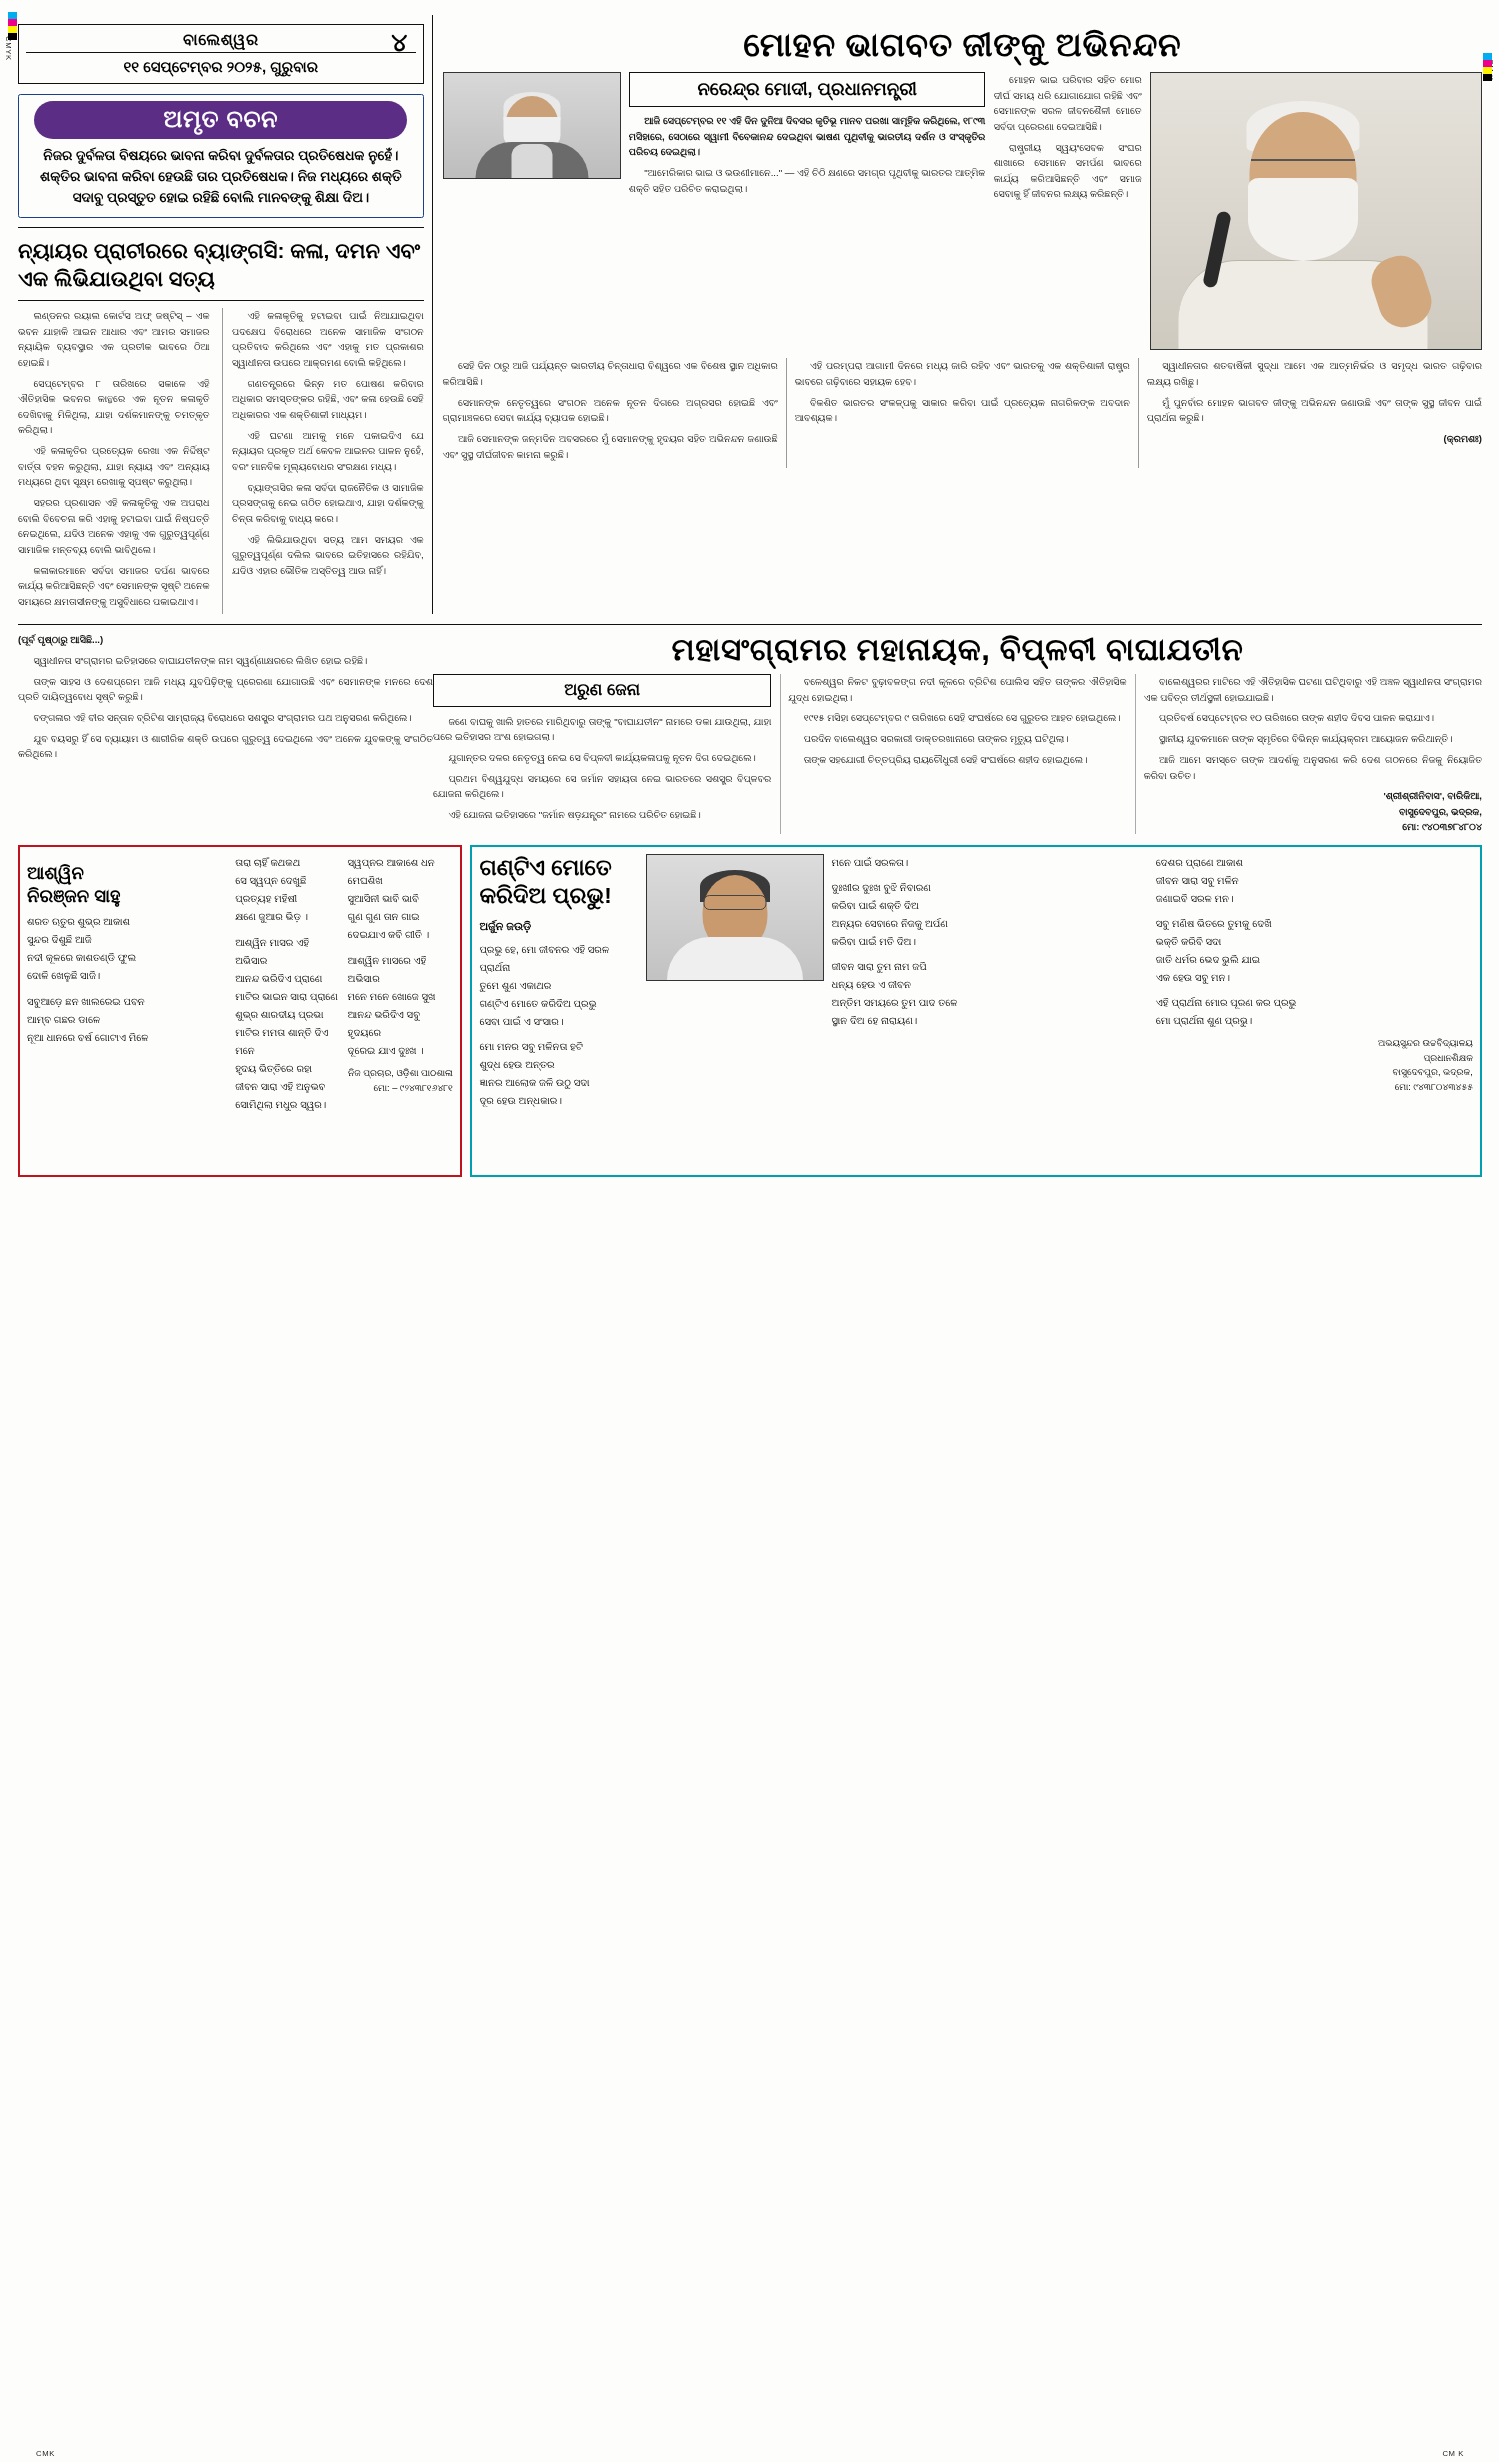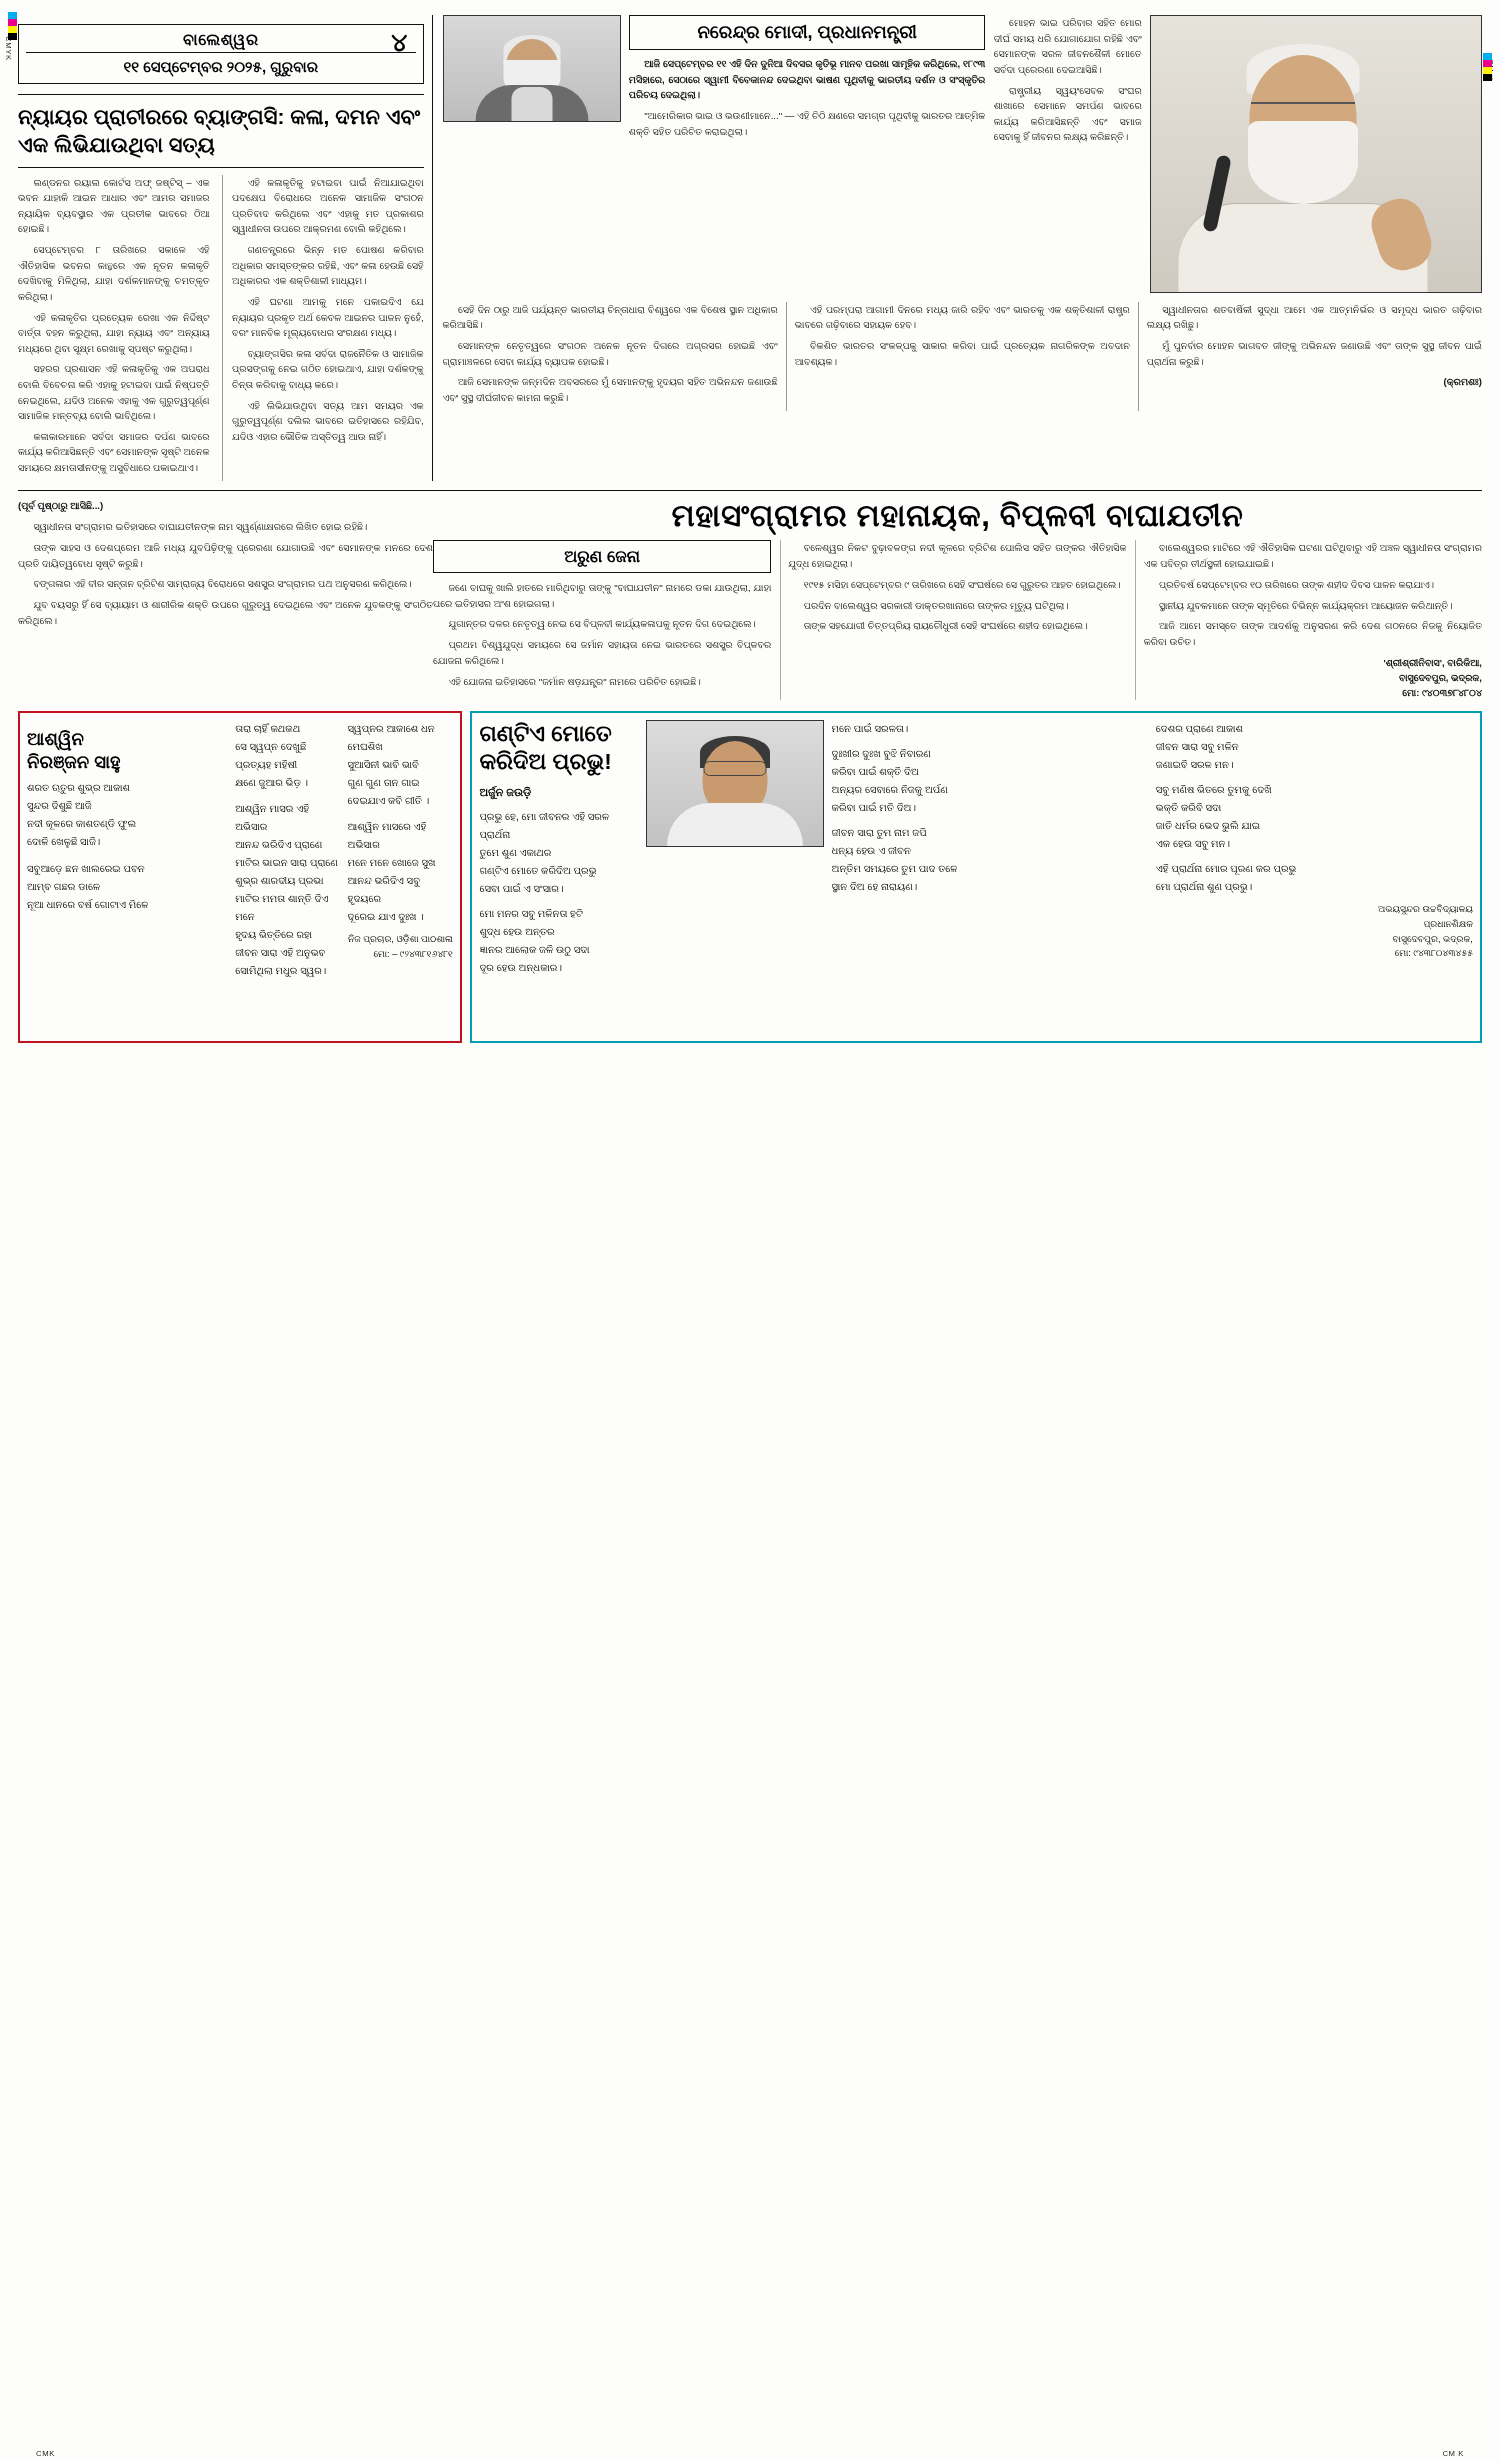--- a/index.html
+++ b/index.html
@@ -270,20 +270,24 @@
   <div class="topwrap">
 
     <div class="col-left">
 
       <div class="editionbox">
         <div class="edition-num">୪</div>
         <div class="edition-place">ବାଲେଶ୍ୱର</div>
         <div class="edition-date">୧୧ ସେପ୍ଟେମ୍ବର ୨୦୨୫, ଗୁରୁବାର</div>
       </div>
 
+      <div class="amrut">
+        <div class="amrut-head">ଅମୃତ ବଚନ</div>
+        <div class="amrut-body">ନିଜର ଦୁର୍ବଳତା ବିଷୟରେ ଭାବନା କରିବା ଦୁର୍ବଳତାର ପ୍ରତିଷେଧକ ନୁହେଁ। ଶକ୍ତିର ଭାବନା କରିବା ହେଉଛି ତାର ପ୍ରତିଷେଧକ। ନିଜ ମଧ୍ୟରେ ଶକ୍ତି ସଦାବୁ ପ୍ରସ୍ତୁତ ହୋଇ ରହିଛି ବୋଲି ମାନବଙ୍କୁ ଶିକ୍ଷା ଦିଅ।</div>
+      </div>
 
       <div class="hl-left">ନ୍ୟାୟର ପ୍ରାଚୀରରେ ବ୍ୟାଙ୍ଗସି: କଳା, ଦମନ ଏବଂ ଏକ ଲିଭିଯାଉଥିବା ସତ୍ୟ</div>
       <div class="hl-rule"></div>
 
       <div class="twocol">
         <div class="c bodytext">
           <p>ଲଣ୍ଡନର ରୟାଲ କୋର୍ଟସ ଅଫ୍ ଜଷ୍ଟିସ୍ – ଏକ ଭବନ ଯାହାକି ଆଇନ ଆଧାର ଏବଂ ଆମର ସମାଜର ନ୍ୟାୟିକ ବ୍ୟବସ୍ଥାର ଏକ ପ୍ରତୀକ ଭାବରେ ଠିଆ ହୋଇଛି।</p>
           <p>ସେପ୍ଟେମ୍ବର ୮ ତାରିଖରେ ସକାଳେ ଏହି ଐତିହାସିକ ଭବନର କାନ୍ଥରେ ଏକ ନୂତନ କଳାକୃତି ଦେଖିବାକୁ ମିଳିଥିଲା, ଯାହା ଦର୍ଶକମାନଙ୍କୁ ଚମତ୍କୃତ କରିଥିଲା।</p>
           <p>ଏହି କଳାକୃତିର ପ୍ରତ୍ୟେକ ରେଖା ଏକ ନିର୍ଦ୍ଦିଷ୍ଟ ବାର୍ତ୍ତା ବହନ କରୁଥିଲା, ଯାହା ନ୍ୟାୟ ଏବଂ ଅନ୍ୟାୟ ମଧ୍ୟରେ ଥିବା ସୂକ୍ଷ୍ମ ରେଖାକୁ ସ୍ପଷ୍ଟ କରୁଥିଲା।</p>
           <p>ସହରର ପ୍ରଶାସନ ଏହି କଳାକୃତିକୁ ଏକ ଅପରାଧ ବୋଲି ବିବେଚନା କରି ଏହାକୁ ହଟାଇବା ପାଇଁ ନିଷ୍ପତ୍ତି ନେଇଥିଲେ, ଯଦିଓ ଅନେକ ଏହାକୁ ଏକ ଗୁରୁତ୍ୱପୂର୍ଣ୍ଣ ସାମାଜିକ ମନ୍ତବ୍ୟ ବୋଲି ଭାବିଥିଲେ।</p>
@@ -293,20 +297,21 @@
           <p>ଏହି କଳାକୃତିକୁ ହଟାଇବା ପାଇଁ ନିଆଯାଇଥିବା ପଦକ୍ଷେପ ବିରୋଧରେ ଅନେକ ସାମାଜିକ ସଂଗଠନ ପ୍ରତିବାଦ କରିଥିଲେ ଏବଂ ଏହାକୁ ମତ ପ୍ରକାଶର ସ୍ୱାଧୀନତା ଉପରେ ଆକ୍ରମଣ ବୋଲି କହିଥିଲେ।</p>
           <p>ଗଣତନ୍ତ୍ରରେ ଭିନ୍ନ ମତ ପୋଷଣ କରିବାର ଅଧିକାର ସମସ୍ତଙ୍କର ରହିଛି, ଏବଂ କଳା ହେଉଛି ସେହି ଅଧିକାରର ଏକ ଶକ୍ତିଶାଳୀ ମାଧ୍ୟମ।</p>
           <p>ଏହି ଘଟଣା ଆମକୁ ମନେ ପକାଇଦିଏ ଯେ ନ୍ୟାୟର ପ୍ରକୃତ ଅର୍ଥ କେବଳ ଆଇନର ପାଳନ ନୁହେଁ, ବରଂ ମାନବିକ ମୂଲ୍ୟବୋଧର ସଂରକ୍ଷଣ ମଧ୍ୟ।</p>
           <p>ବ୍ୟାଙ୍ଗସିର କଳା ସର୍ବଦା ରାଜନୈତିକ ଓ ସାମାଜିକ ପ୍ରସଙ୍ଗକୁ ନେଇ ଗଠିତ ହୋଇଥାଏ, ଯାହା ଦର୍ଶକଙ୍କୁ ଚିନ୍ତା କରିବାକୁ ବାଧ୍ୟ କରେ।</p>
           <p>ଏହି ଲିଭିଯାଉଥିବା ସତ୍ୟ ଆମ ସମୟର ଏକ ଗୁରୁତ୍ୱପୂର୍ଣ୍ଣ ଦଲିଲ ଭାବରେ ଇତିହାସରେ ରହିଯିବ, ଯଦିଓ ଏହାର ଭୌତିକ ଅସ୍ତିତ୍ୱ ଆଉ ନାହିଁ।</p>
         </div>
       </div>
     </div>
 
     <div class="col-right">
+      <div class="mb-head">ମୋହନ ଭାଗବତ ଜୀଙ୍କୁ ଅଭିନନ୍ଦନ</div>
 
       <div class="mb-row">
 
         <div style="flex:0 0 178px;">
           <div class="modi-photo">
             <div class="hair"></div>
               <div class="head"></div>
               <div class="beard"></div>
             <div class="body"></div>
               <div class="vest"></div>

